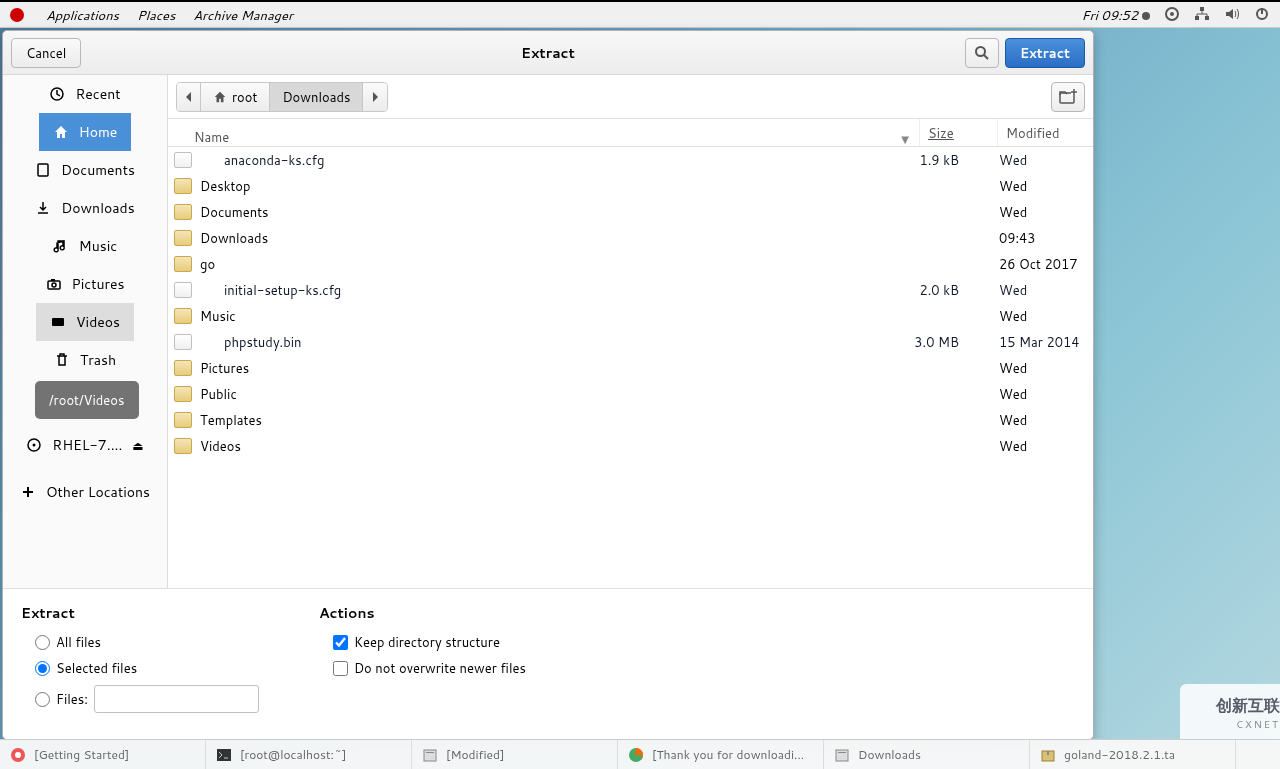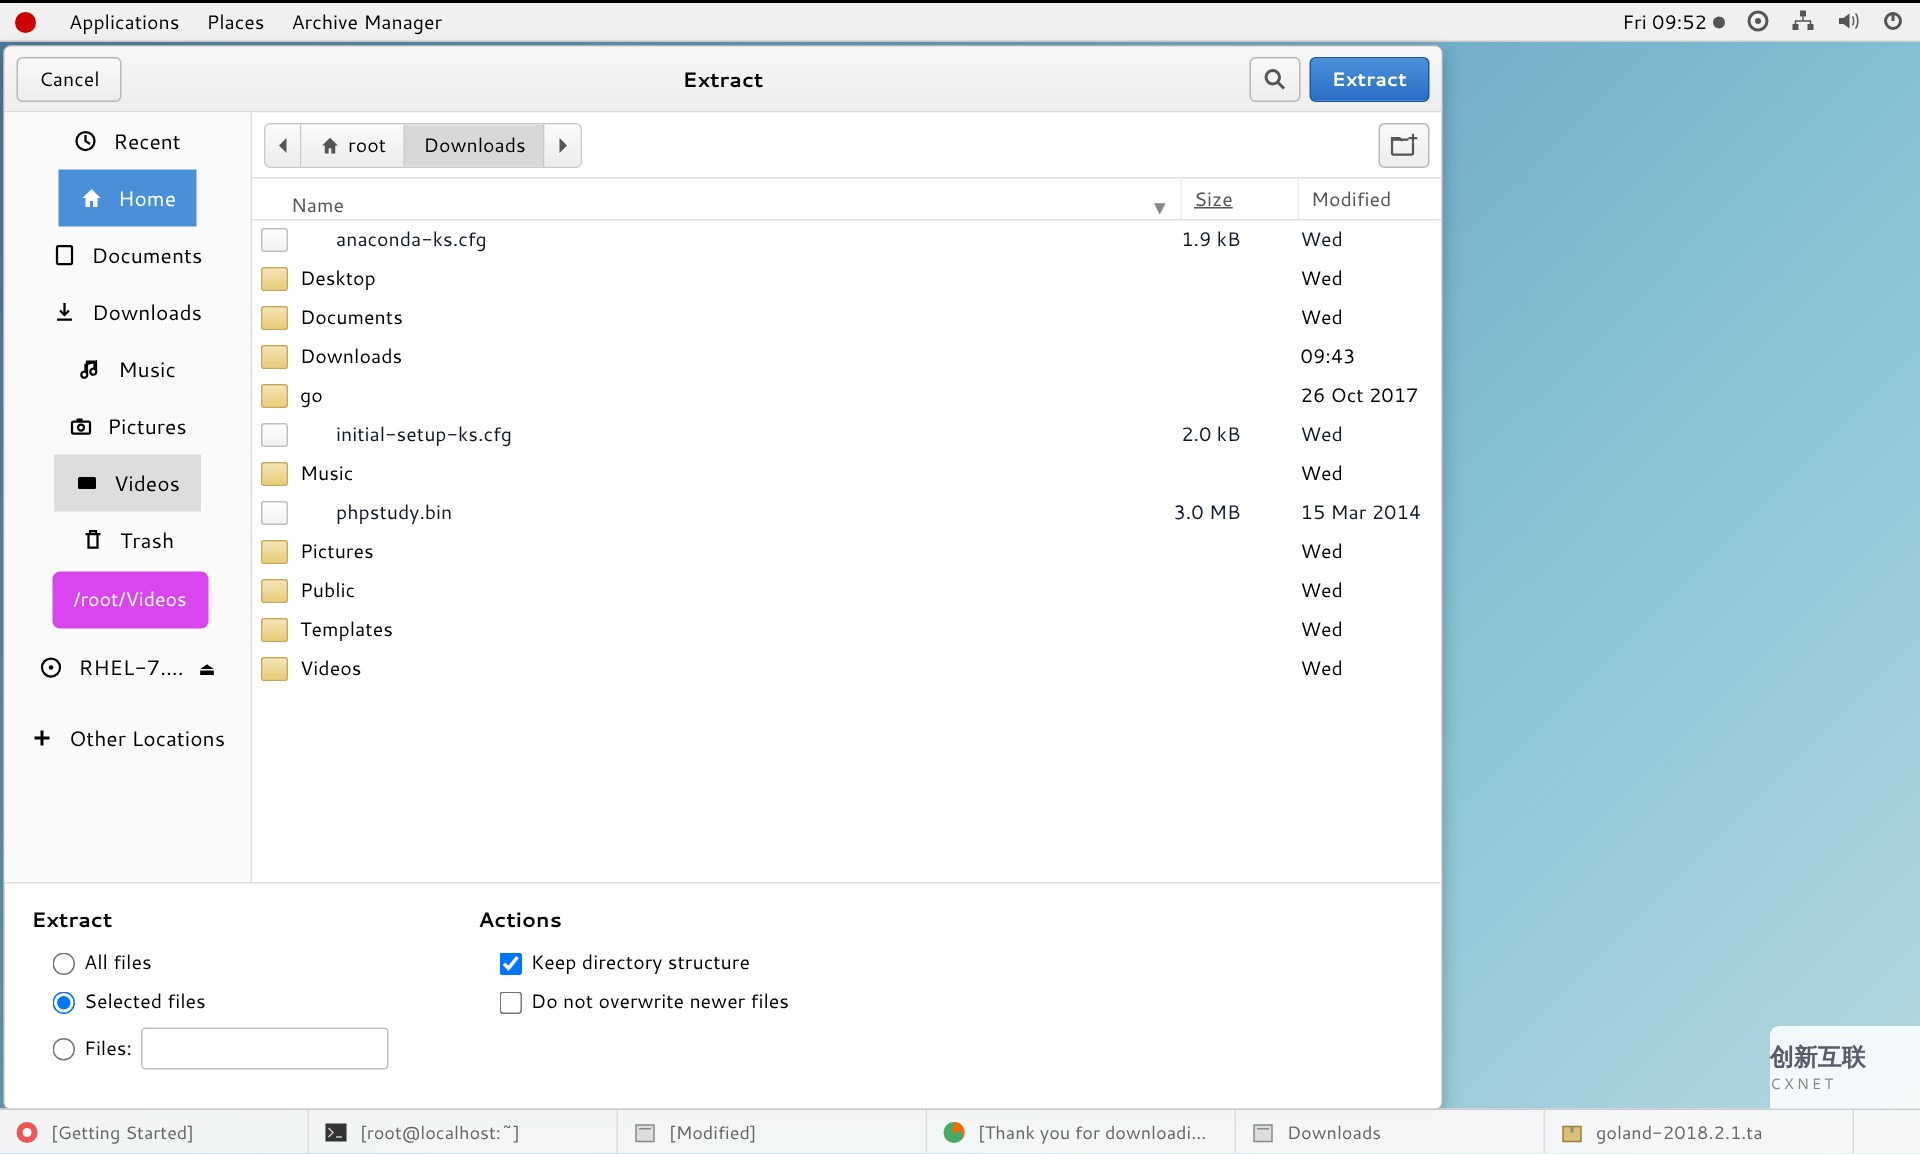--- a/index.html
+++ b/index.html
@@ -1,44 +1,44 @@
 <!DOCTYPE html>
 <html><head>
 <meta charset="utf-8">
 <style>
 * { box-sizing: border-box; margin: 0; padding: 0; font-family: "Cantarell", "DejaVu Sans", sans-serif; }
 body { width: 1280px; height: 769px; overflow: hidden; background: linear-gradient(135deg,#4a7a9a,#6aa5c5 40%,#8bc5d5 70%,#b5d8e0); position: relative; }
 
 
-.topbar { position:absolute; top:0; left:0; right:0; height:28px; background:#f0f0f0; display:flex; align-items:center; justify-content:space-between; padding:0 10px; font-size:13px; border-top:2px solid #000; border-bottom:1px solid #ccc; }
+.topbar { position:absolute; top:0; left:0; right:0; height:28px; background:#f0f0f0; display:flex; align-items:center; justify-content:space-between; padding:0 10px; font-size:13px; border-top:2px solid #000; border-bottom:1px solid #ccc;font-style:italic; }
 .topbar .left { display:flex; align-items:center; gap:18px; }
 .topbar .right { display:flex; align-items:flex-start; gap:14px; }
 .rhicon { width:14px; height:14px; background:#c00; border-radius:50%; display:inline-block; margin-right:4px; }
 .time-dot { width:8px;height:8px;border-radius:50%;background:#555;display:inline-block;margin-left:4px; }
 
 
-.dialog { position:absolute; top:30px; left:2px; width:960px; height:710px; background:#fff; border:1px solid #b0b0b0; border-radius:5px; box-shadow:0 4px 12px rgba(0,0,0,.25); display:flex; flex-direction:column; }
+.dialog { position:absolute; top:30px; left:2px; width:1092px; height:710px; background:#fff; border:1px solid #b0b0b0; border-radius:5px; box-shadow:0 4px 12px rgba(0,0,0,.25); display:flex; flex-direction:column; }
 .dlg-header { height:44px; background:linear-gradient(#f7f7f7,#ededed); border-bottom:1px solid #d8d8d8; display:flex; align-items:center; padding:0 8px; position:relative; border-radius:5px 5px 0 0; }
 .dlg-title { position:absolute; left:0; right:0; text-align:center; font-weight:bold; font-size:14px; pointer-events:none; }
 .btn { height:30px; padding:0 14px; border:1px solid #b8b8b8; border-radius:4px; background:linear-gradient(#fafafa,#ececec); font-size:13px; cursor:pointer; }
 .btn.primary { background:linear-gradient(#4a90d9,#2a6ec6); color:#fff; border-color:#1a5aa6; font-weight:bold; }
 .btn.icon-only { width:34px; padding:0; display:flex; align-items:center; justify-content:center; }
 .hdr-right { margin-left:auto; display:flex; gap:6px; }
 
 .dlg-body { flex:1; display:flex; min-height:0; }
 
 
 .sidebar { width:165px; background:#fafafa; border-right:1px solid #ddd; display:flex; flex-direction:column; font-size:14px; position:relative;align-items:center; }
 .side-item { height:38px; display:flex; align-items:center; gap:10px; padding:0 14px; cursor:pointer; position:relative; }
 .side-item.selected { background:#4a90d9; color:#fff; }
 .side-item.hover { background:#ddd; }
 .side-sep { height:1px; background:#e0e0e0; margin:4px 0; }
 .side-eject { margin-left:auto; font-size:12px; }
 
-.tooltip { position:absolute; left:32px; top:350px; background:#d946ef; color:#fff; padding:10px 14px; border-radius:5px; font-size:13px; z-index:20; }
+.tooltip { position:absolute; left:32px; top:350px; background:#737373; color:#fff; padding:10px 14px; border-radius:5px; font-size:13px; z-index:20; }
 
 
 .content { flex:1; display:flex; flex-direction:column; min-width:0; }
 .pathbar { height:44px; border-bottom:1px solid #e0e0e0; display:flex; align-items:center; padding:0 8px; gap:4px; }
 .path-seg-group { display:flex; border:1px solid #c8c8c8; border-radius:4px; overflow:hidden; }
 .path-seg { height:28px; padding:0 12px; display:flex; align-items:center; gap:5px; background:linear-gradient(#fafafa,#ececec); border-right:1px solid #c8c8c8; font-size:13px; cursor:pointer; }
 .path-seg.current { background:#d8d8d8; }
 .path-seg:last-child { border-right:none; }
 .path-arrow { width:24px; justify-content:center; padding:0; }
 .newfolder { margin-left:auto; }
@@ -63,21 +63,21 @@
 .opt-row { display:flex; align-items:center; gap:6px; margin:8px 0; }
 .opt-row input[type=radio], .opt-row input[type=checkbox] { width:15px; height:15px; }
 .opt-row input[type=text] { width:165px; height:28px; border:1px solid #c0c0c0; border-radius:3px; padding:0 6px; }
 
 
 .taskbar { position:absolute; bottom:0; left:0; right:0; height:30px; background:rgba(248,248,248,.96); border-top:1px solid #ccc; display:flex; font-size:12px; }
 .task-item { flex:1; max-width:206px; display:flex; align-items:center; gap:8px; padding:0 10px; border-right:1px solid #ddd; cursor:pointer; color:#666; }
 .task-item .ticon { width:16px; height:16px; flex:none; }
 
 
-.watermark { position:absolute; right:0; bottom:30px; width:100px; height:55px; background:rgba(255,255,255,.85); border-radius:6px 0 0 0; display:flex; align-items:flex-start; justify-content:center; font-size:10px; color:#888; flex-direction:column; }
+.watermark { position:absolute; right:0; bottom:30px; width:100px; height:55px; background:rgba(255,255,255,.85); border-radius:6px 0 0 0; display:flex; align-items:flex-end; justify-content:center; font-size:10px; color:#888; flex-direction:column; }
 .watermark .big { font-size:16px; font-weight:bold; color:#5a5a6a; }
 
 
 .folder-icon { background:linear-gradient(#f5e4b8,#e8cc7a); border:1px solid #c8a850; border-radius:2px; }
 .file-icon { background:linear-gradient(#fff,#f0f0f0); border:1px solid #c0c0c0; border-radius:2px; position:relative; }
 
 svg { display:block; }
 </style>
 </head>
 <body>

